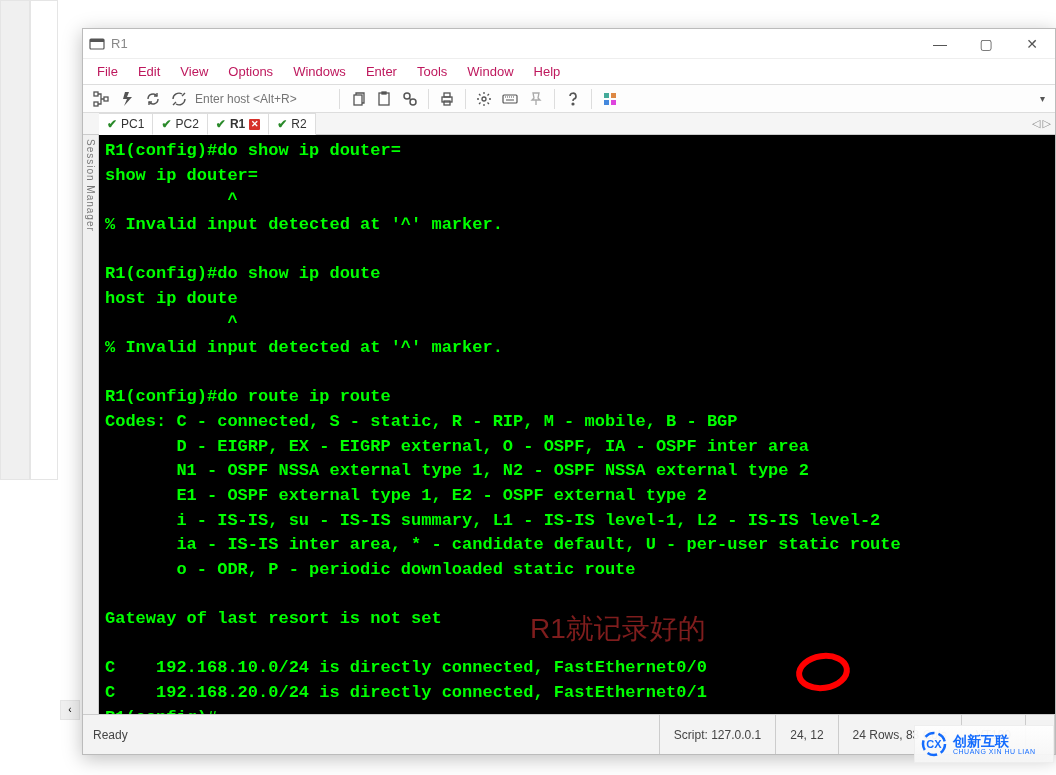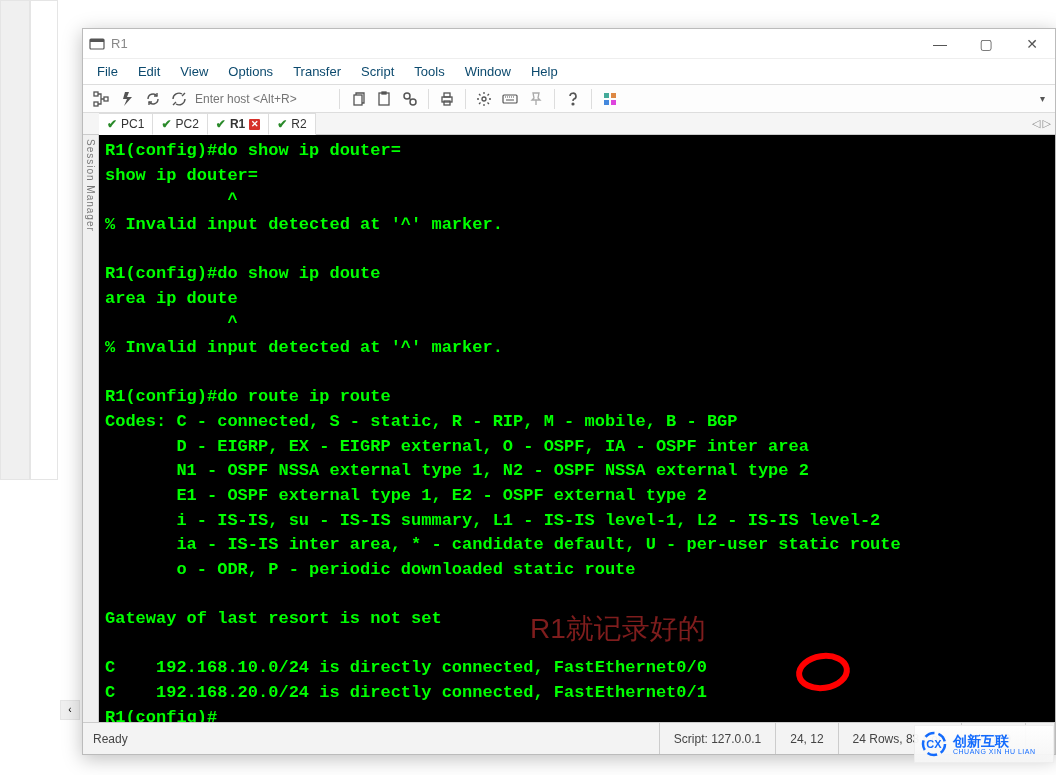--- a/index.html
+++ b/index.html
@@ -11,42 +11,42 @@
 
   .window { position: absolute; left: 82px; top: 28px; width: 974px; height: 727px; background: #fff; border: 1px solid #bbb; box-shadow: 0 4px 18px rgba(0,0,0,.25); display: flex; flex-direction: column; }
 
   .titlebar { height: 30px; display: flex; align-items: center; padding-left: 6px; background: #fff; border-bottom: 1px solid #eee; }
   .title-icon { width: 16px; height: 16px; margin-right: 6px; }
   .title-icon svg { display:block; }
   .title-text { color: #888; font-size: 13px; flex: 1; }
   .win-btn { width: 46px; height: 30px; display: flex; align-items: center; justify-content: center; color: #555; font-size: 14px; }
 
   .menubar { height: 26px; display: flex; align-items: center; padding: 0 6px; gap: 4px; border-bottom: 1px solid #ddd; }
-  .menu-item { padding: 2px 8px; font-size: 13px; color: #0c4a6e; }
+  .menu-item { padding: 2px 8px; font-size: 13px; color: #be185d; }
 
   .toolbar { height: 28px; display: flex; align-items: center; padding: 0 6px; gap: 2px; border-bottom: 1px solid #ddd; background: #fdfdfd; }
   .tb-btn { width: 24px; height: 22px; display: flex; align-items: center; justify-content: center; color: #555; border-radius: 2px; }
   .tb-sep { width: 1px; height: 20px; background: #ddd; margin: 0 4px; }
   .host-input { width: 140px; height: 20px; border: none; outline: none; color: #ef4444; font-size: 12px; padding-left: 2px; background: transparent; }
   .dropdown-arrow { margin-left: auto; font-size: 10px; color:#555; padding-right:4px;}
 
   .tabbar { height: 22px; display: flex; align-items: stretch; background: #f5f5f5; border-bottom: 1px solid #ccc; position: relative; }
   .tab { display: flex; align-items: center; padding: 0 8px; gap: 4px; border-right: 1px solid #ddd; font-size: 12px; color: #333; background: #fff; border-top: 1px solid #ddd; border-bottom: 1px solid #fff; margin-bottom:-1px;}
   .tab:first-of-type { margin-left: 16px; }
   .tab.active { font-weight: bold; }
   .check { color: #2a8a2a; font-weight: bold; font-size: 12px; }
   .close-sq { width: 11px; height: 11px; background: #d6302a; color: #fff; font-size: 9px; display:flex; align-items:center; justify-content:center; border-radius:1px; line-height:1; }
   .tab-nav { margin-left:auto; display:flex; align-items:center; padding-right:4px; gap:2px; color:#888; font-size:11px;}
 
   .terminal-wrap { flex: 1; display: flex; min-height: 0; position: relative;}
   .side-tab { width: 16px; background: #f0f0f0; border-right: 1px solid #ccc; font-size: 10px; color: #777; display:flex; flex-direction:column; align-items:center; padding-top: 4px; gap: 0;}
   .side-tab span { writing-mode: vertical-rl; text-orientation: mixed; letter-spacing:1px;}
   .terminal { flex: 1; background: #000; color: #00ff00; font-family: "Consolas","Courier New",monospace; font-size: 17px; line-height: 1.45; padding: 4px 6px; white-space: pre; overflow: hidden; font-weight: bold; position:relative;}
 
-  .statusbar { height: 32px; display: flex; align-items: center; background: #f3f3f3; border-top: 1px solid #ccc; font-size: 12px; color: #444; }
+  .statusbar { height: 40px; display: flex; align-items: center; background: #f3f3f3; border-top: 1px solid #ccc; font-size: 12px; color: #444; }
   .sb-cell { padding: 0 14px; border-right: 1px solid #ccc; height: 100%; display:flex; align-items:center; }
   .sb-cell:first-child { flex:1; padding-left: 10px;}
 
   .annot-text { position: absolute; left: 530px; top: 610px; color: #7f1d1d; font-size: 28px; font-family: "Microsoft YaHei","SimSun",sans-serif; font-weight: 400; pointer-events:none; }
   .annot-circle { position: absolute; left: 795px; top: 652px; width: 56px; height: 40px; pointer-events:none; }
   .annot-circle svg { width:100%; height:100%; overflow:visible;}
 
   .footer { position:absolute; left:0; bottom:0; width:100%; font-family: "Consolas","Courier New",monospace; font-size:12px; color:#222; line-height:1.25; padding-left:2px;}
   .watermark { position:absolute; right:2px; bottom:12px; width:140px; height:36px; background: linear-gradient(#fff,#f6f6f6); border:1px solid #eee; display:flex; align-items:center; gap:6px; padding:18px 6px; opacity:.95;}
   .wm-logo { width:26px; height:26px; display:flex; align-items:center; justify-content:center; color:#0a66ff; font-weight:bold; font-size:14px;}
@@ -83,22 +83,22 @@
     <div class="win-btn">
         <span>✕</span>
       </div>
   </div>
 
   <div class="menubar">
     <div class="menu-item"><span>File</span></div>
     <div class="menu-item"><span>Edit</span></div>
     <div class="menu-item"><span>View</span></div>
     <div class="menu-item"><span>Options</span></div>
-    <div class="menu-item"><span>Transfer</span></div>
-    <div class="menu-item"><span>Script</span></div>
+    <div class="menu-item"><span>Windows</span></div>
+    <div class="menu-item"><span>Enter</span></div>
     <div class="menu-item"><span>Tools</span></div>
     <div class="menu-item"><span>Window</span></div>
     <div class="menu-item"><span>Help</span></div>
   </div>
 
   <div class="toolbar">
     <div class="tb-btn">
         <svg class="icon" width="16" height="16" viewBox="0 0 16 16" fill="none" stroke="#555" stroke-width="1.3">
           <rect x="1" y="1" width="4" height="4"></rect>
           <rect x="1" y="11" width="4" height="4"></rect>
@@ -218,21 +218,21 @@
   <div class="terminal-wrap">
     <div class="side-tab">
       <span>Session Manager</span>
     </div>
     <div class="terminal"><span>R1(config)#do show ip douter=</span>
 <span>show ip douter=</span>
 <span>            ^</span>
 <span>% Invalid input detected at '^' marker.</span>
 <span> </span>
 <span>R1(config)#do show ip doute</span>
-<span>area ip doute</span>
+<span>host ip doute</span>
 <span>            ^</span>
 <span>% Invalid input detected at '^' marker.</span>
 <span> </span>
 <span>R1(config)#do route ip route</span>
 <span>Codes: C - connected, S - static, R - RIP, M - mobile, B - BGP</span>
 <span>       D - EIGRP, EX - EIGRP external, O - OSPF, IA - OSPF inter area</span>
 <span>       N1 - OSPF NSSA external type 1, N2 - OSPF NSSA external type 2</span>
 <span>       E1 - OSPF external type 1, E2 - OSPF external type 2</span>
 <span>       i - IS-IS, su - IS-IS summary, L1 - IS-IS level-1, L2 - IS-IS level-2</span>
 <span>       ia - IS-IS inter area, * - candidate default, U - per-user static route</span>

